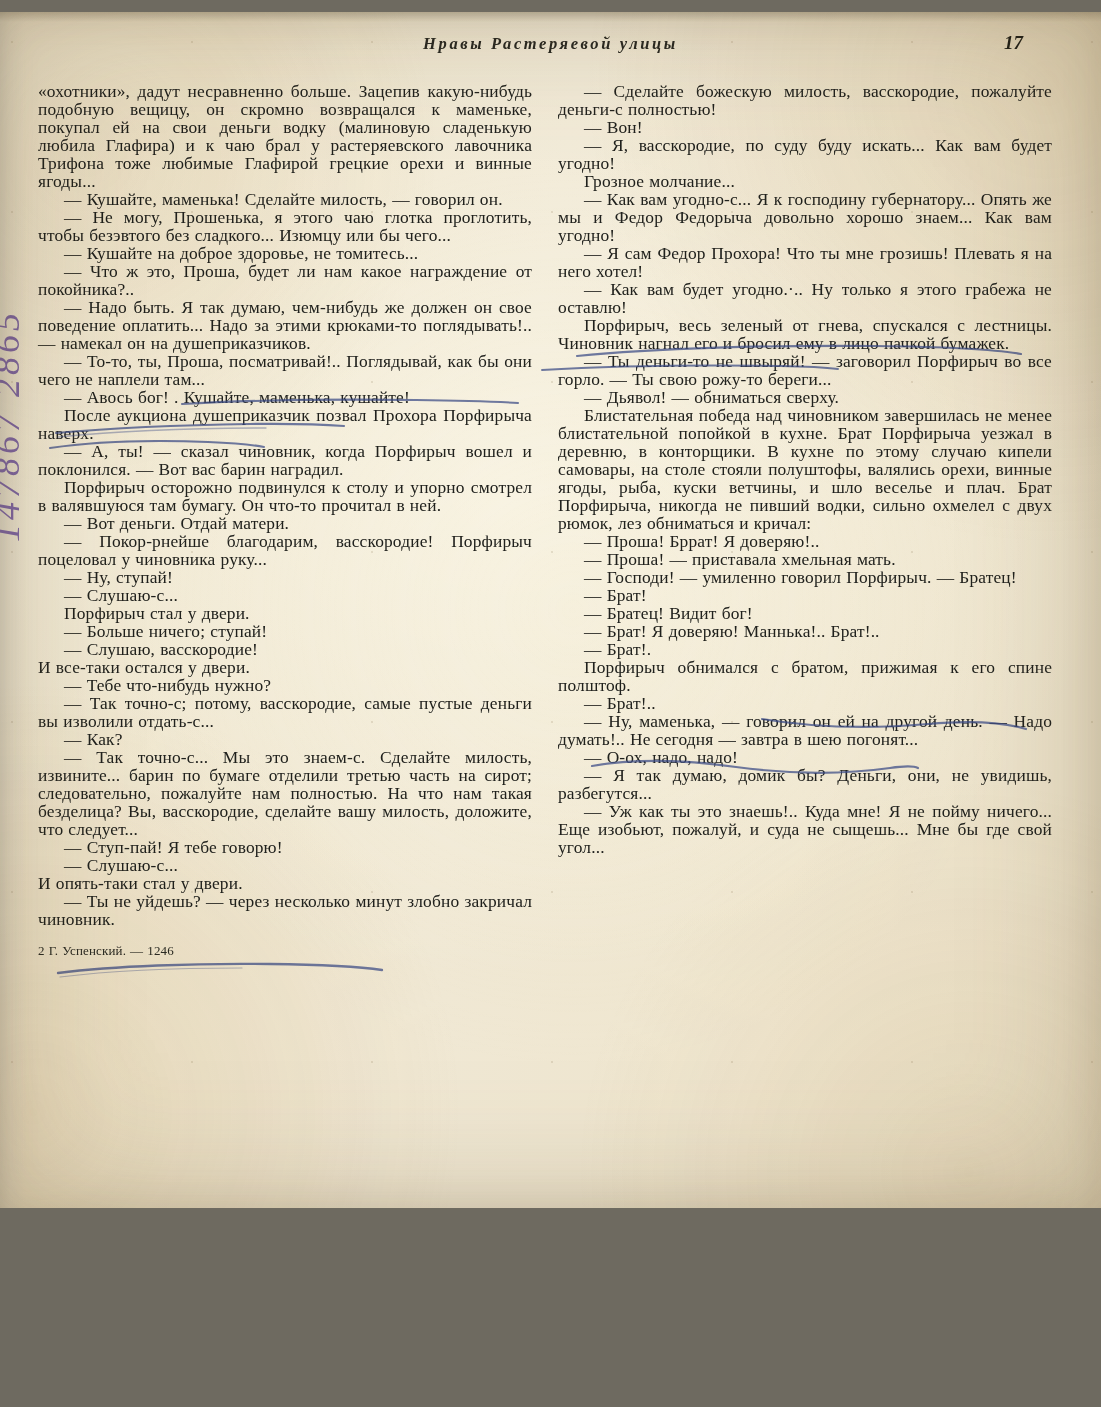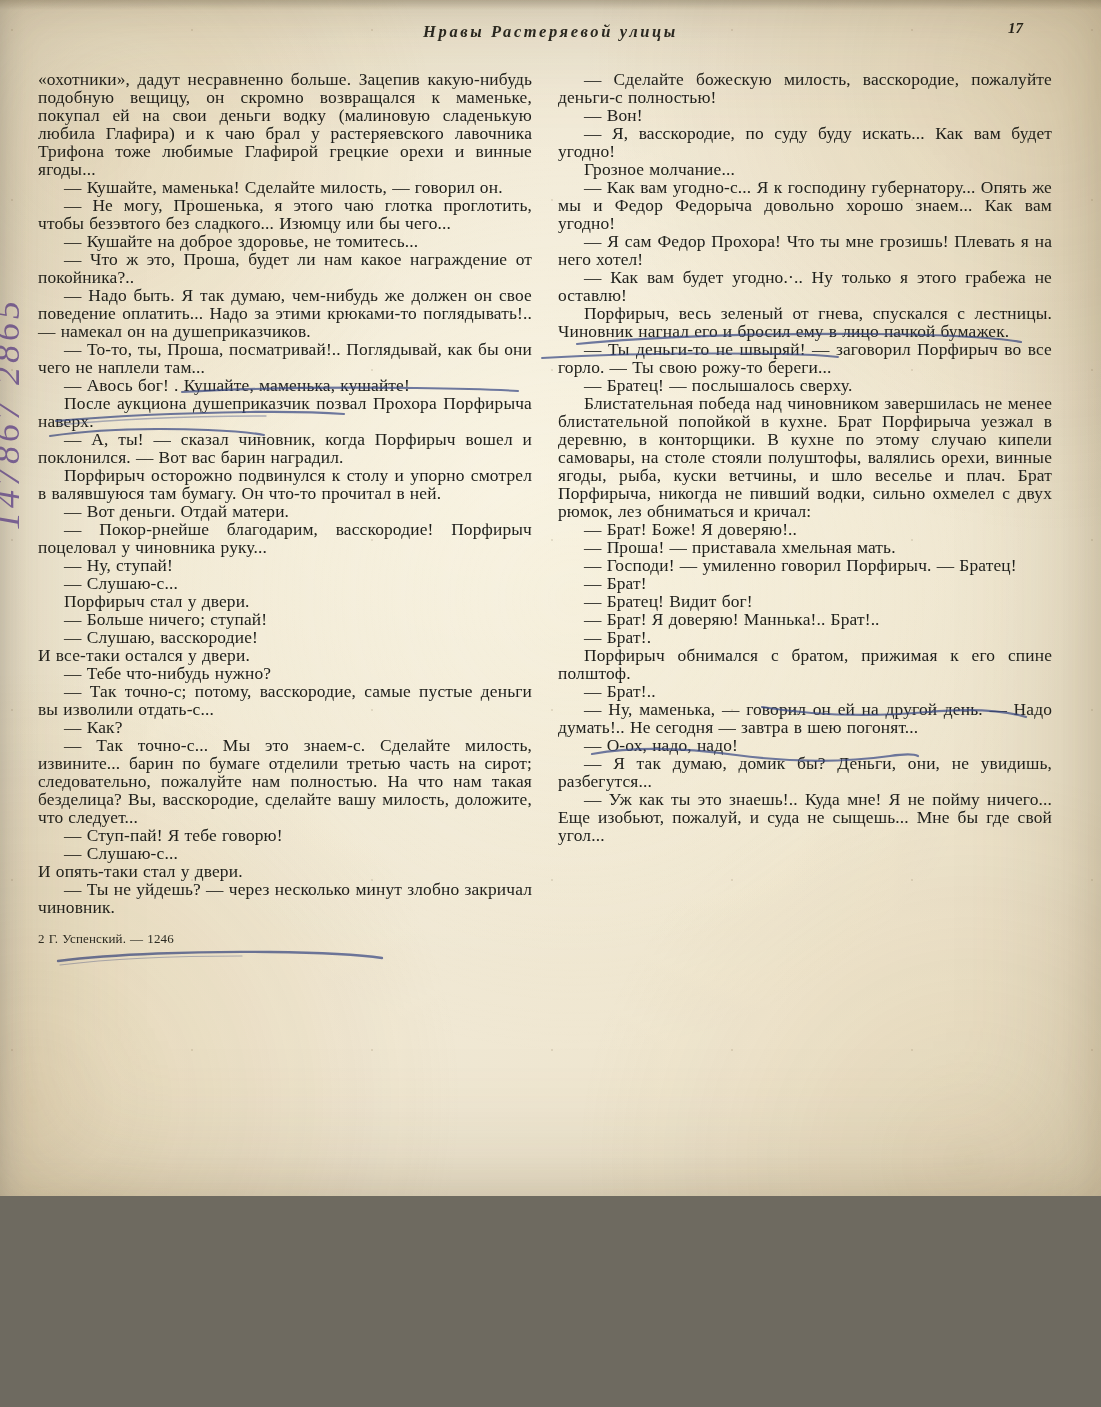--- a/index.html
+++ b/index.html
@@ -9,20 +9,21 @@
   #page {
     position: relative;
     width: 1101px;
     height: 1196px;
     overflow: hidden;
     background:
       radial-gradient(ellipse 900px 700px at 46% 40%, rgba(255,252,240,0.55) 0%, rgba(255,250,235,0.0) 70%),
       linear-gradient(100deg, #efe7d2 0%, #eee5cd 18%, #f0e8d4 45%, #efe6cf 72%, #e9dfc6 100%);
     font-family: "Liberation Serif", "DejaVu Serif", serif;
     color: #20211d;
+    margin-top: 12px;
   }
   
   #grain {
     position: absolute; inset: 0;
     pointer-events: none;
     background-image:
       radial-gradient(circle at 8% 12%, rgba(188,152,92,0.16) 0%, rgba(188,152,92,0) 24%),
       radial-gradient(circle at 95% 6%, rgba(176,142,84,0.20) 0%, rgba(176,142,84,0) 30%),
       radial-gradient(circle at 3% 92%, rgba(196,160,100,0.20) 0%, rgba(196,160,100,0) 28%),
       radial-gradient(circle at 88% 97%, rgba(190,156,96,0.15) 0%, rgba(190,156,96,0) 26%),
@@ -60,21 +61,21 @@
   }
   .run-title {
     position:absolute; left:50%; top:0; transform:translateX(-50%);
     font-style: italic; font-weight: 700;
     font-size: 16.5px; letter-spacing: 2.6px;
     color:#262620;
     white-space: nowrap;
   }
   .folio {
     position:absolute; right:78px; top:-2px;
-    font-weight:700; font-style:italic; font-size:15px; color:#1e1e18;
+    font-weight:700; font-style:italic; font-size:19px; color:#1e1e18;
   }
 
   
   #cols {
     position:absolute;
     left:38px; right:46px; top:70px;
     display:flex; gap:26px;
   }
   .col { width:494px; }
   .col p {
@@ -207,23 +208,23 @@
     <div class="col" id="col-right">
       <p class="ind">— Сделайте божескую милость, васскородие, пожалуйте деньги-с полностью!</p>
       <p class="ind">— Вон!</p>
       <p class="ind">— Я, васскородие, по суду буду искать... Как вам будет угодно!</p>
       <p class="ind">Грозное молчание...</p>
       <p class="ind">— Как вам угодно-с... Я к господину губернатору... Опять же мы и Федор Федорыча довольно хорошо знаем... Как вам угодно!</p>
       <p class="ind">— Я сам Федор Прохора! Что ты мне грозишь! Плевать я на него хотел!</p>
       <p class="ind">— Как вам будет угодно.·.. Ну только я этого грабежа не оставлю!</p>
       <p class="ind">Порфирыч, весь зеленый от гнева, спускался с лестницы. Чиновник нагнал его и бросил ему в лицо пачкой бумажек.</p>
       <p class="ind">— Ты деньги-то не швыряй! — заговорил Порфирыч во все горло. — Ты свою рожу-то береги...</p>
-      <p class="ind">— Братец! — послышалось сверху.</p>
+      <p class="ind">— Дьявол! — обниматься сверху.</p>
       <p class="ind">Блистательная победа над чиновником завершилась не менее блистательной попойкой в кухне. Брат Порфирыча уезжал в деревню, в конторщики. В кухне по этому случаю кипели самовары, на столе стояли полуштофы, валялись орехи, винные ягоды, рыба, куски ветчины, и шло веселье и плач. Брат Порфирыча, никогда не пивший водки, сильно охмелел с двух рюмок, лез обниматься и кричал:</p>
-      <p class="ind">— Брат! Боже! Я доверяю!..</p>
+      <p class="ind">— Проша! Бррат! Я доверяю!..</p>
       <p class="ind">— Проша! — приставала хмельная мать.</p>
       <p class="ind">— Господи! — умиленно говорил Порфирыч. — Братец!</p>
       <p class="ind">— Брат!</p>
       <p class="ind">— Братец! Видит бог!</p>
       <p class="ind">— Брат! Я доверяю! Маннька!.. Брат!..</p>
       <p class="ind">— Брат!.</p>
       <p class="ind">Порфирыч обнимался с братом, прижимая к его спине полштоф.</p>
       <p class="ind">— Брат!..</p>
       <p class="ind">— Ну, маменька, — говорил он ей на другой день. — Надо думать!.. Не сегодня — завтра в шею погонят...</p>
       <p class="ind">— О-ох, надо, надо!</p>

